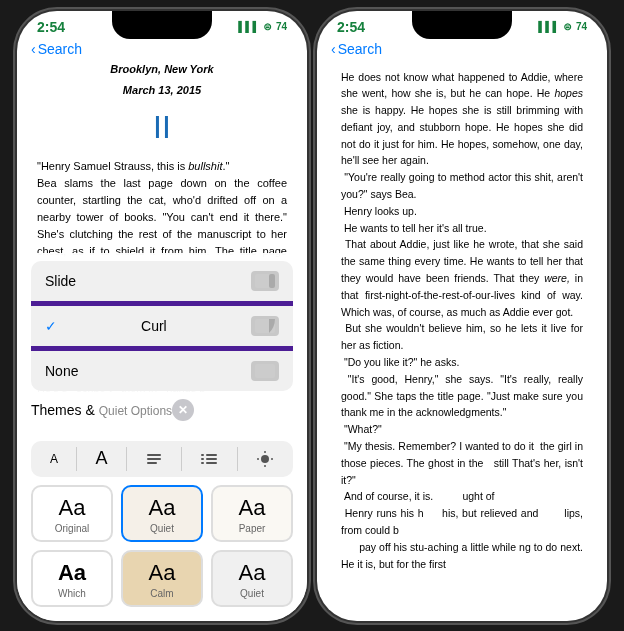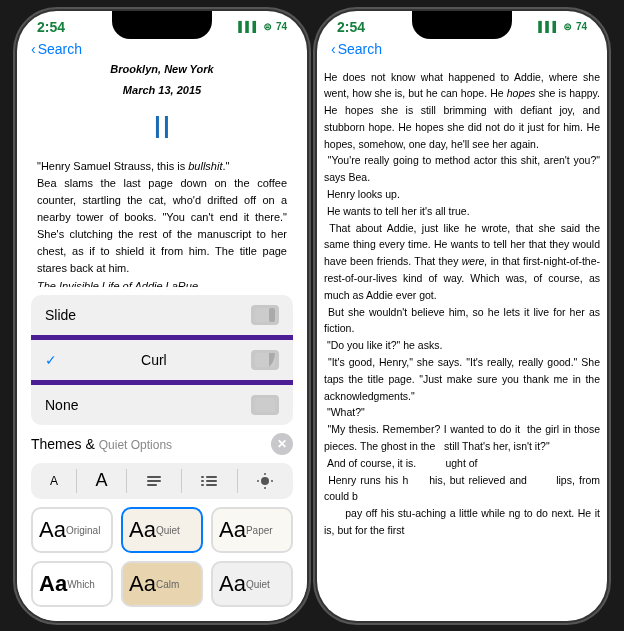--- a/index.html
+++ b/index.html
@@ -123,22 +123,22 @@
     .slide-option .icon {
       width: 28px; height: 20px;
       background: #c8c8c8;
       border-radius: 4px;
       display: flex; align-items: center; justify-content: center;
       font-size: 9px; color: #666;
     }
     .themes-header {
       display: flex;
       align-items: center;
-      justify-content: space-between;
-      margin-bottom: 8px;
+      justify-content: flex-start;
+      margin-bottom: 20px;
     }
     .themes-title { font-size: 14px; font-weight: 500; }
     .close-btn {
       width: 22px; height: 22px;
       background: #c7c7cc;
       border-radius: 50%;
       display: flex; align-items: center; justify-content: center;
       font-size: 12px; color: #fff; font-weight: 700;
     }
     
@@ -165,40 +165,41 @@
     .theme-grid {
       display: grid;
       grid-template-columns: repeat(3, 1fr);
       gap: 8px;
     }
     .theme-card {
       border-radius: 10px;
       overflow: hidden;
       border: 2px solid transparent;
       display: flex;
+      flex-direction: column;
       align-items: center;
       padding: 8px 6px 6px;
     }
     .theme-card.selected { border-color: #007AFF; }
     .theme-card.original { background: #fff; border-color: #ddd; }
     .theme-card.quiet { background: #f5f0e8; border-color: #007AFF; }
     .theme-card.paper { background: #faf8f3; border-color: #ddd; }
     .theme-card.bold { background: #fff; border-color: #ddd; }
     .theme-card.calm { background: #e8d5b0; border-color: #ddd; }
     .theme-card.focus { background: #f0f0f0; border-color: #ddd; }
     .theme-aa {
       font-size: 22px;
       font-weight: 500;
       margin-bottom: 2px;
     }
     .theme-aa.bold-style { font-weight: 700; }
     .theme-label { font-size: 10px; color: #666; }
     
     .right-book-content {
-      padding: 8px 7px;
+      padding: 8px 24px;
       font-size: 10.5px;
       line-height: 1.6;
       color: #000;
       text-align: justify;
       height: calc(100% - 70px);
       overflow: hidden;
     }
     .page-num {
       text-align: center;
       font-size: 10px;

